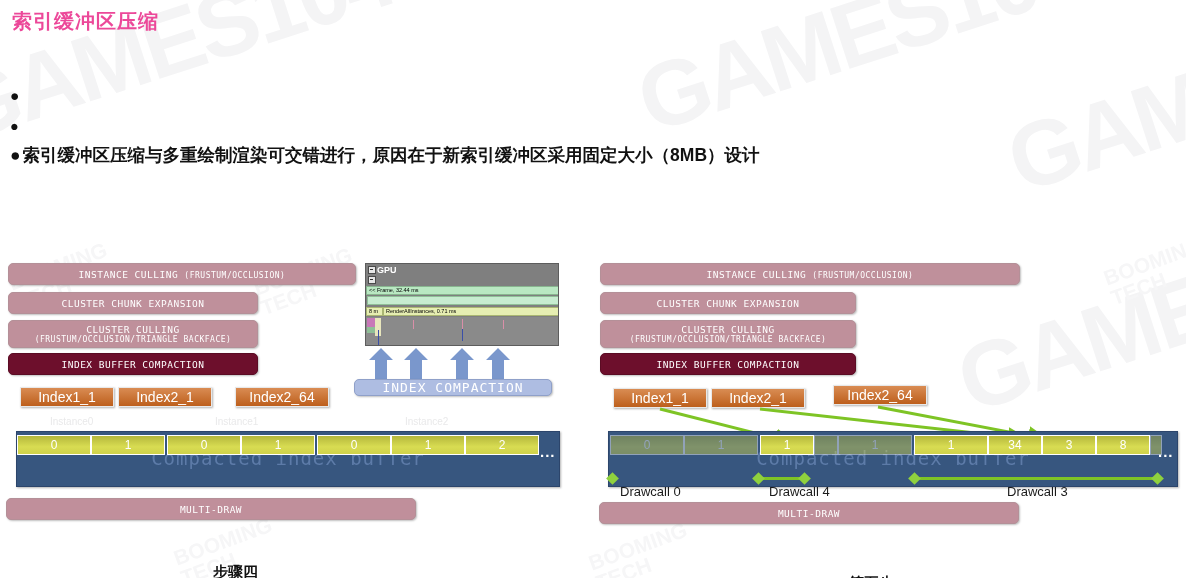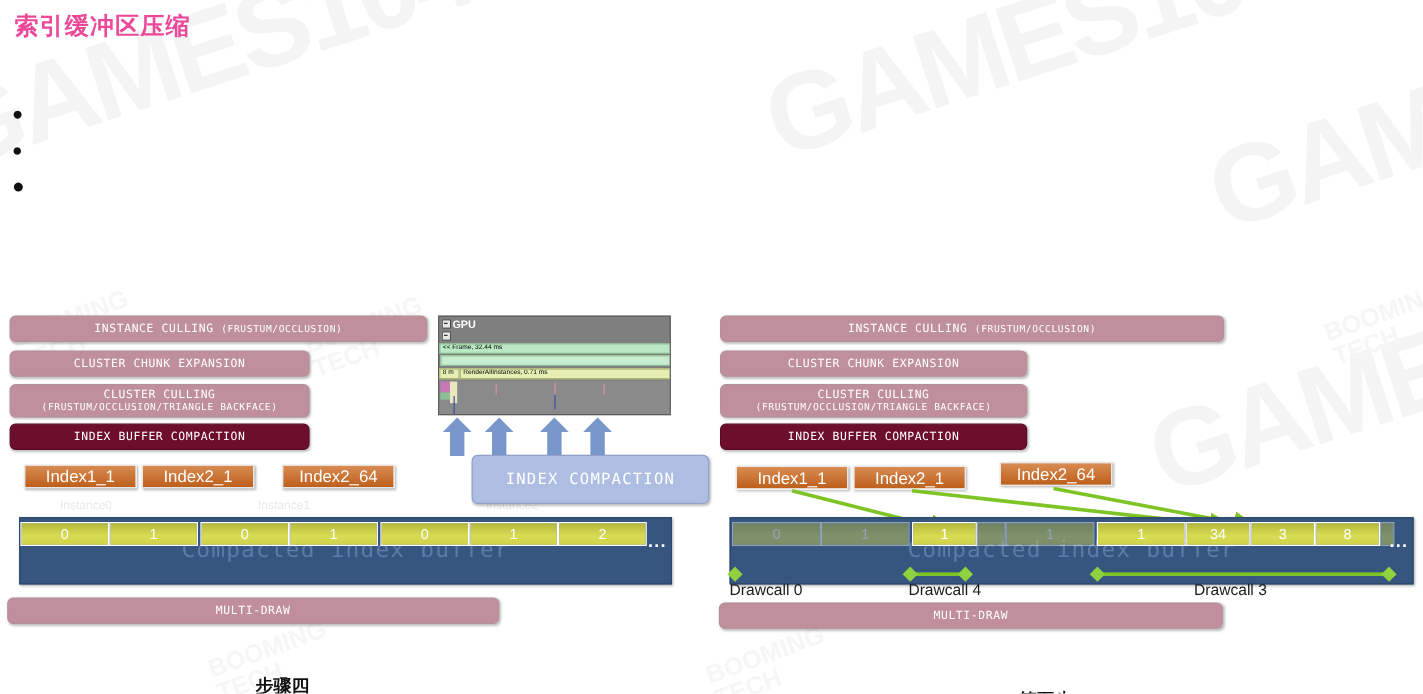--- a/index.html
+++ b/index.html
@@ -94,21 +94,21 @@
     background:#aebde2;border:1px solid #8fa0c9;
     color:#ffffff;font-size:13px;letter-spacing:1px;
     font-family:"DejaVu Sans Mono","Liberation Mono",monospace;
     display:flex;align-items:center;justify-content:center;
     box-shadow:1px 1px 2px rgba(0,0,0,.25);
   }
 
   
   .dcline{position:absolute;height:3px;background:#7ec425;}
   .dcdiam{position:absolute;width:9px;height:9px;background:#8fd13e;transform:rotate(45deg);}
-  .dclabel{position:absolute;font-size:13px;color:#1b1b1b;}
+  .dclabel{position:absolute;font-size:13px;color:#1b1b1b;margin-left:12px;}
 
   
   .caption{position:absolute;font-size:15px;font-weight:700;color:#111;}
 
   svg.ovl{position:absolute;left:0;top:0;width:1186px;height:578px;pointer-events:none;}
 </style>
 </head>
 <body>
 
 <div class="wm games" style="left:630px;top:-20px;transform:rotate(-18deg);">GAMES104</div>
@@ -140,20 +140,21 @@
 
 <div class="bullets">
   <div class="bullet b1">
     <span class="dot">●</span>
   </div>
   <div class="bullet b2">
     <span class="dot">●</span>
   </div>
   <div class="bullet b3">
     <span class="dot">●</span>
+    <span>索引缓冲区压缩与多重绘制渲染可交错进行，原因在于新索引缓冲区采用固定大小（8MB）设计</span>
   </div>
 </div>
 
 <div class="pbox" style="left:8px;top:263px;width:348px;height:22px;">
   <div class="main">
     <span>INSTANCE CULLING</span>
     <span class="small">(FRUSTUM/OCCLUSION)</span>
   </div>
 </div>
 <div class="pbox" style="left:8px;top:292px;width:250px;height:22px;">
@@ -210,21 +211,21 @@
 </div>
 
 <svg class="ovl">
   <g fill="#7a97cc">
     <polygon points="375,380 375,360 369,360 381,348 393,360 387,360 387,380"></polygon>
     <polygon points="410,380 410,360 404,360 416,348 428,360 422,360 422,380"></polygon>
     <polygon points="456,380 456,360 450,360 462,348 474,360 468,360 468,380"></polygon>
     <polygon points="492,380 492,360 486,360 498,348 510,360 504,360 504,380"></polygon>
   </g>
 </svg>
-<div class="compaction" style="left:393px;top:379px;width:198px;height:41px;">INDEX COMPACTION</div>
+<div class="compaction" style="left:354px;top:379px;width:198px;height:17px;">INDEX COMPACTION</div>
 
 <div class="pbox" style="left:600px;top:263px;width:420px;height:22px;">
   <div class="main">
     <span>INSTANCE CULLING</span>
     <span class="small">(FRUSTUM/OCCLUSION)</span>
   </div>
 </div>
 <div class="pbox" style="left:600px;top:292px;width:256px;height:22px;">
   <div class="main">CLUSTER CHUNK EXPANSION</div>
 </div>

